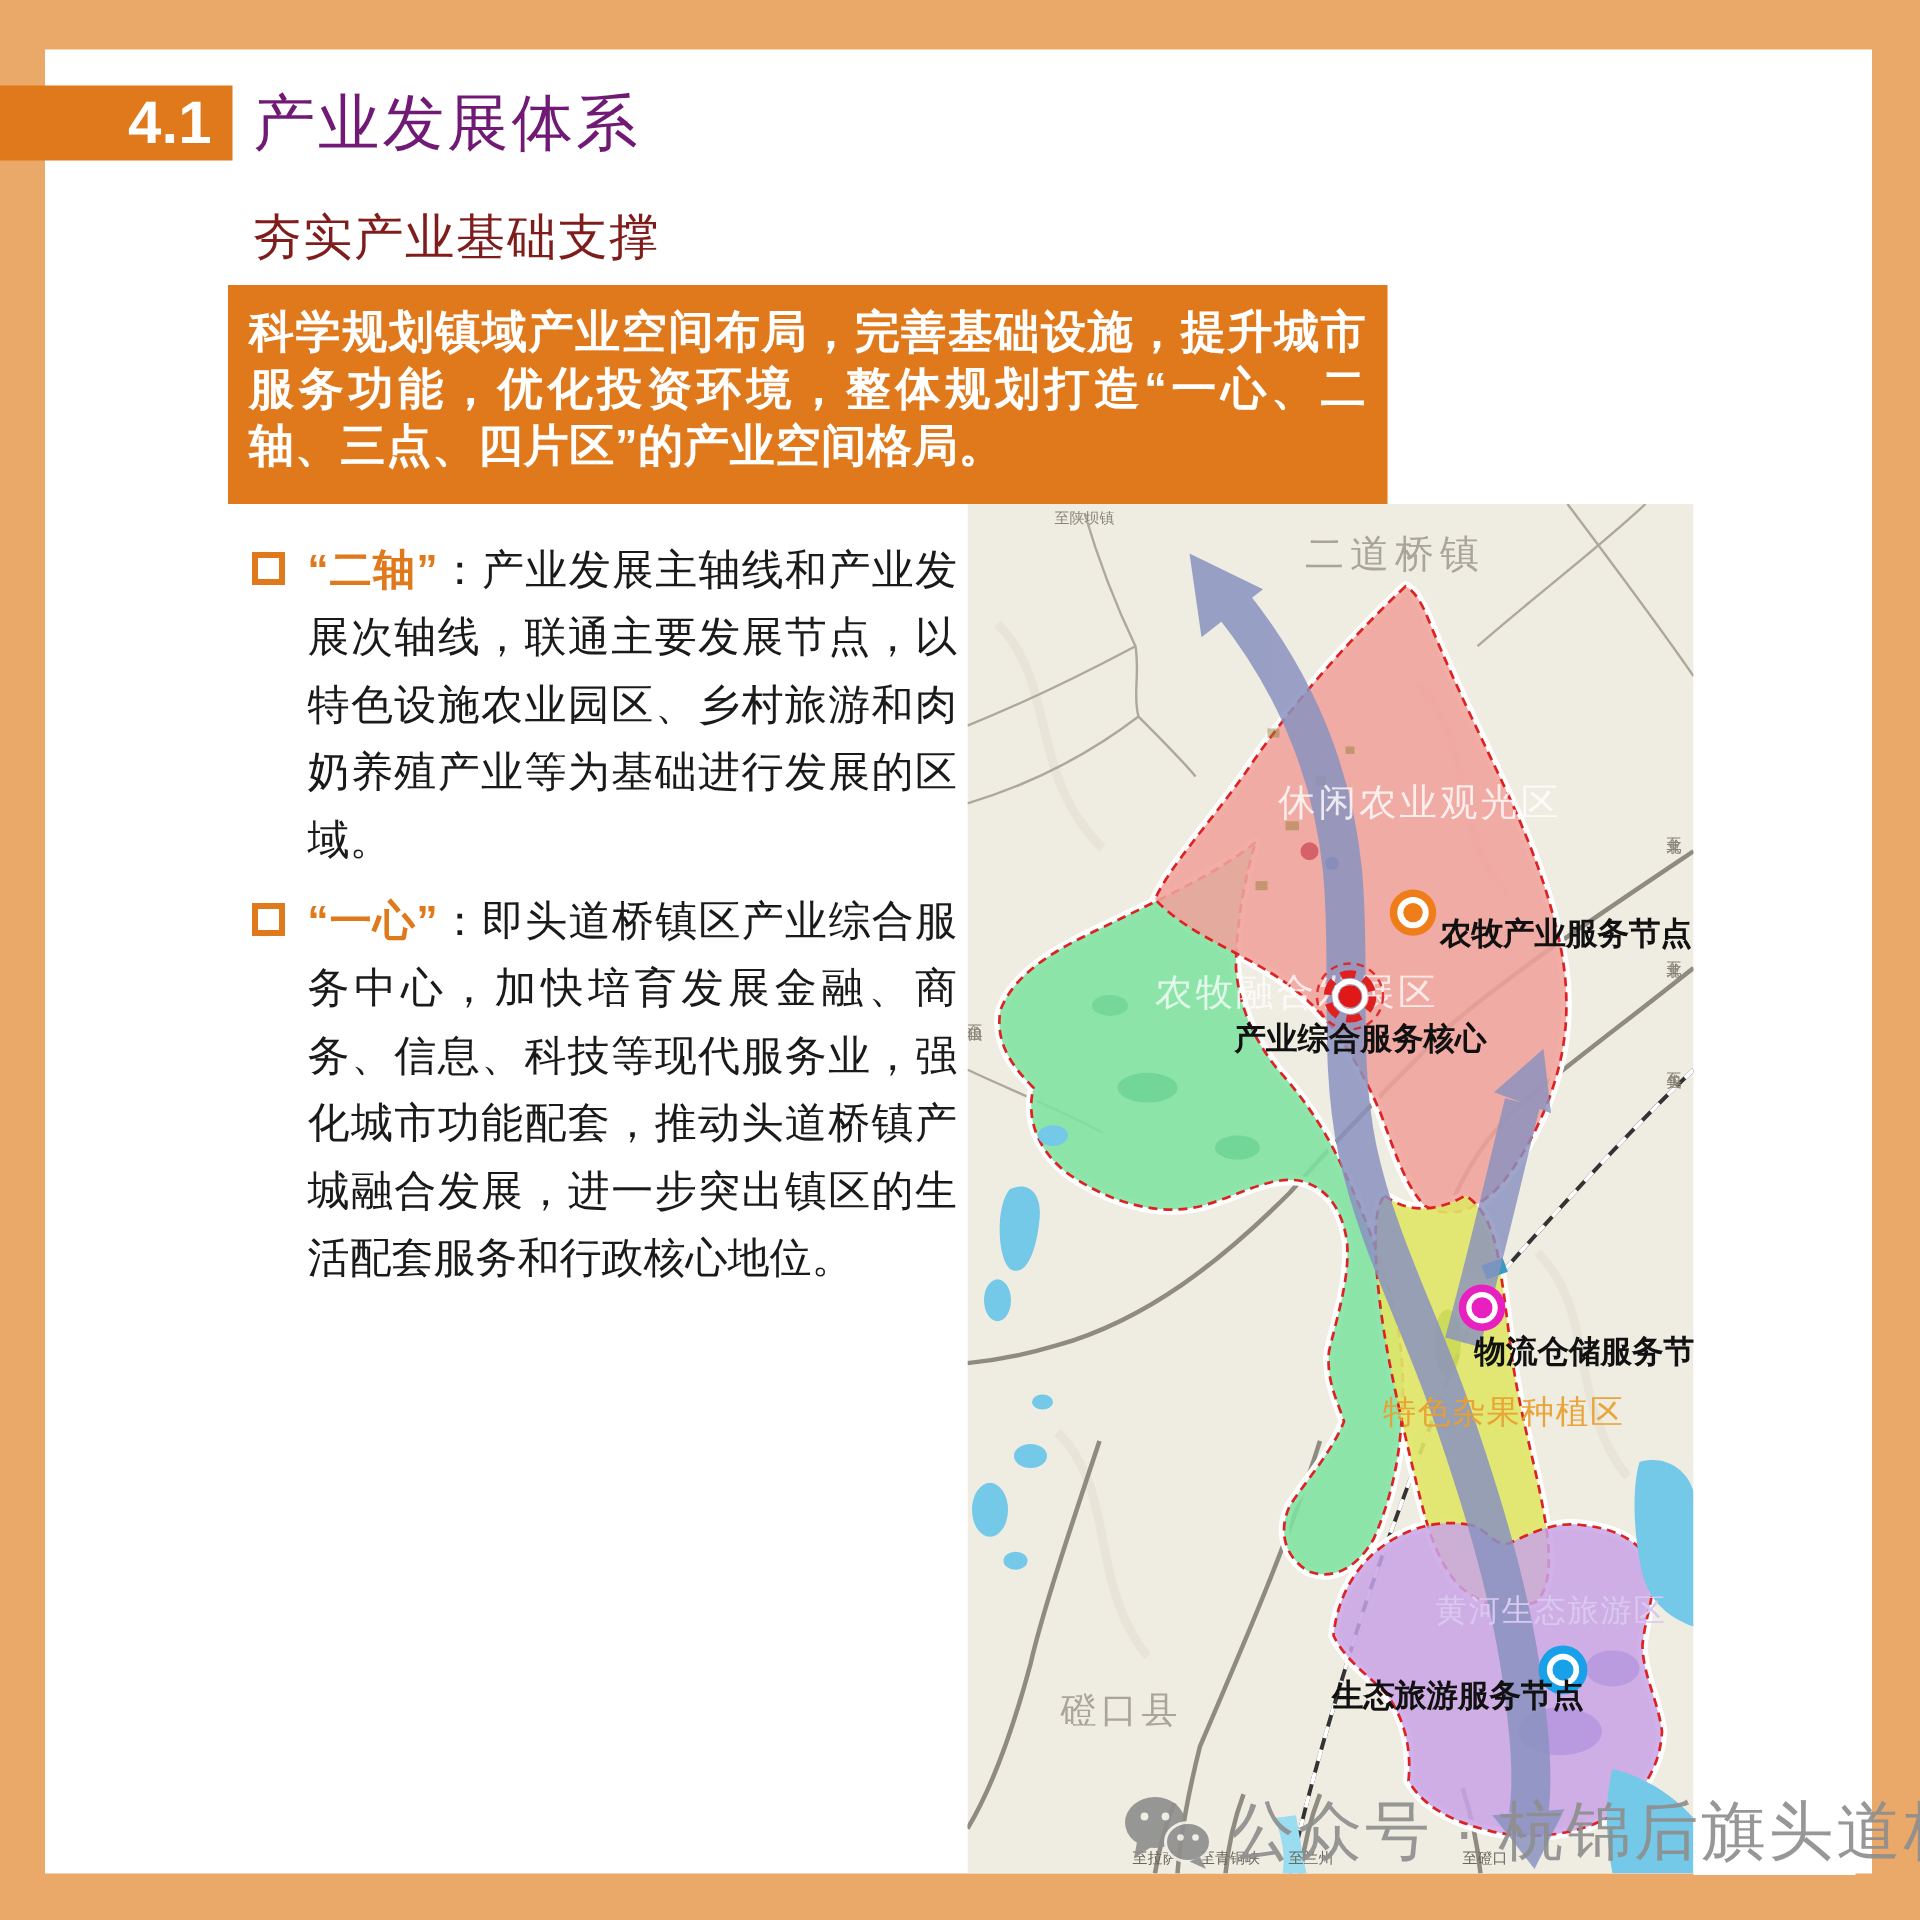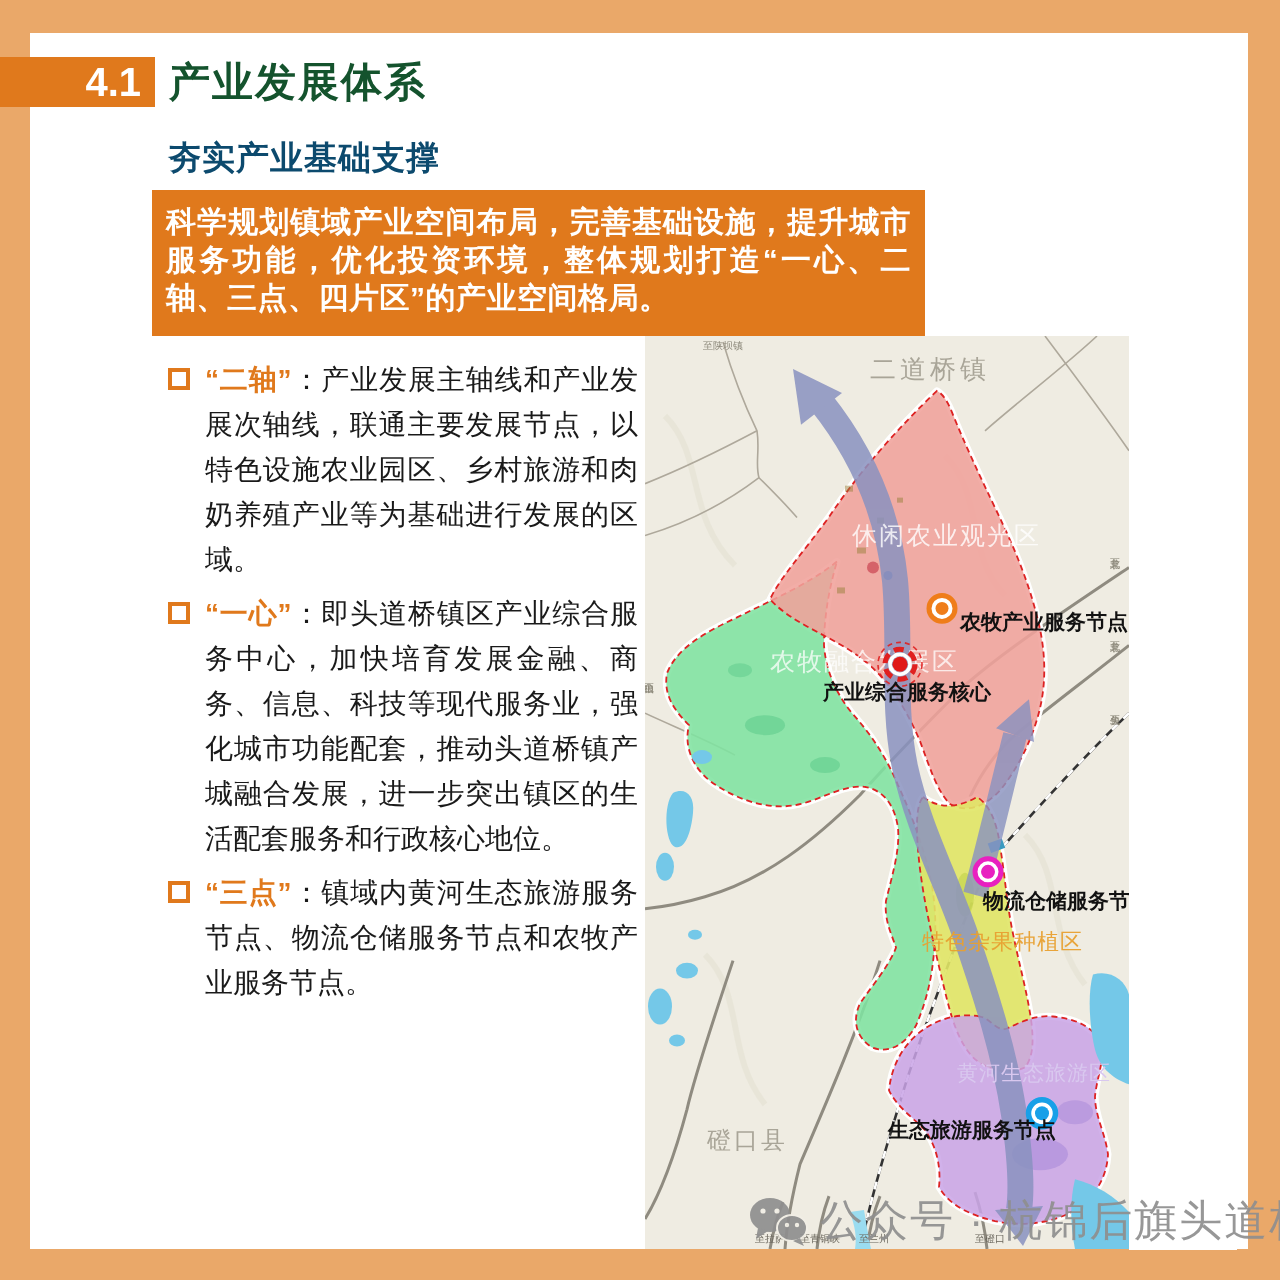--- a/index.html
+++ b/index.html
@@ -9,24 +9,24 @@
     font-family:"Liberation Sans","DejaVu Sans",sans-serif;
   }
   .page{position:absolute;left:30px;top:33px;width:1218px;height:1216px;background:#ffffff;}
   .section-badge{
     position:absolute;left:0;top:57px;width:155px;height:50px;background:#e0791c;
     color:#fff;font-size:40px;font-weight:bold;line-height:50px;text-align:right;
     padding-right:14px;box-sizing:border-box;z-index:3;
   }
   .section-title{
     position:absolute;left:169px;top:57px;height:50px;line-height:50px;
-    color:#14532d;font-size:41px;font-weight:bold;z-index:3;letter-spacing:2px;
+    color:#701a75;font-size:41px;font-weight:normal;z-index:3;letter-spacing:2px;
   }
   .subtitle{
-    position:absolute;left:168px;top:136px;color:#0c4a6e;font-size:33px;font-weight:bold;
+    position:absolute;left:168px;top:136px;color:#7f1d1d;font-size:33px;font-weight:normal;
     z-index:3;letter-spacing:1px;
   }
   .intro-banner{
     position:absolute;left:152px;top:190px;width:773px;height:146px;background:#e0791c;
     box-sizing:border-box;padding:13px 14px;z-index:3;
   }
   .intro-banner p{
     margin:0;color:#fff;font-size:30px;font-weight:bold;line-height:38px;
     text-align:justify;letter-spacing:0.5px;
   }
@@ -63,24 +63,20 @@
 </div>
 
 <div class="bullets">
   <div class="bullet-item">
     <span class="bullet-square"></span>
     <p class="bullet-text"><span class="bullet-kw">“二轴”</span><span>：产业发展主轴线和产业发展次轴线，联通主要发展节点，以特色设施农业园区、乡村旅游和肉奶养殖产业等为基础进行发展的区域。</span></p>
   </div>
   <div class="bullet-item">
     <span class="bullet-square"></span>
     <p class="bullet-text"><span class="bullet-kw">“一心”</span><span>：即头道桥镇区产业综合服务中心，加快培育发展金融、商务、信息、科技等现代服务业，强化城市功能配套，推动头道桥镇产城融合发展，进一步突出镇区的生活配套服务和行政核心地位。</span></p>
-  </div>
-  <div class="bullet-item">
-    <span class="bullet-square"></span>
-    <p class="bullet-text"><span class="bullet-kw">“三点”</span><span>：镇域内黄河生态旅游服务节点、物流仓储服务节点和农牧产业服务节点。</span></p>
   </div>
 </div>
 
 <div class="map-wrap">
 <svg width="484" height="913" viewBox="0 0 484 915" preserveAspectRatio="none" font-family="Liberation Sans, DejaVu Sans, sans-serif">
 
   <rect x="0" y="0" width="484" height="915" fill="#efece2"></rect>
   <path d="M20,80 C60,120 40,180 90,230 M300,120 C340,160 320,220 360,260 M60,620 C100,660 80,720 120,770 M380,500 C420,540 400,600 440,650" stroke="#e6e2d4" stroke-width="6" fill="none" opacity="0.7"></path>
 
   <g stroke="#aea89b" stroke-width="1.6" fill="none">

